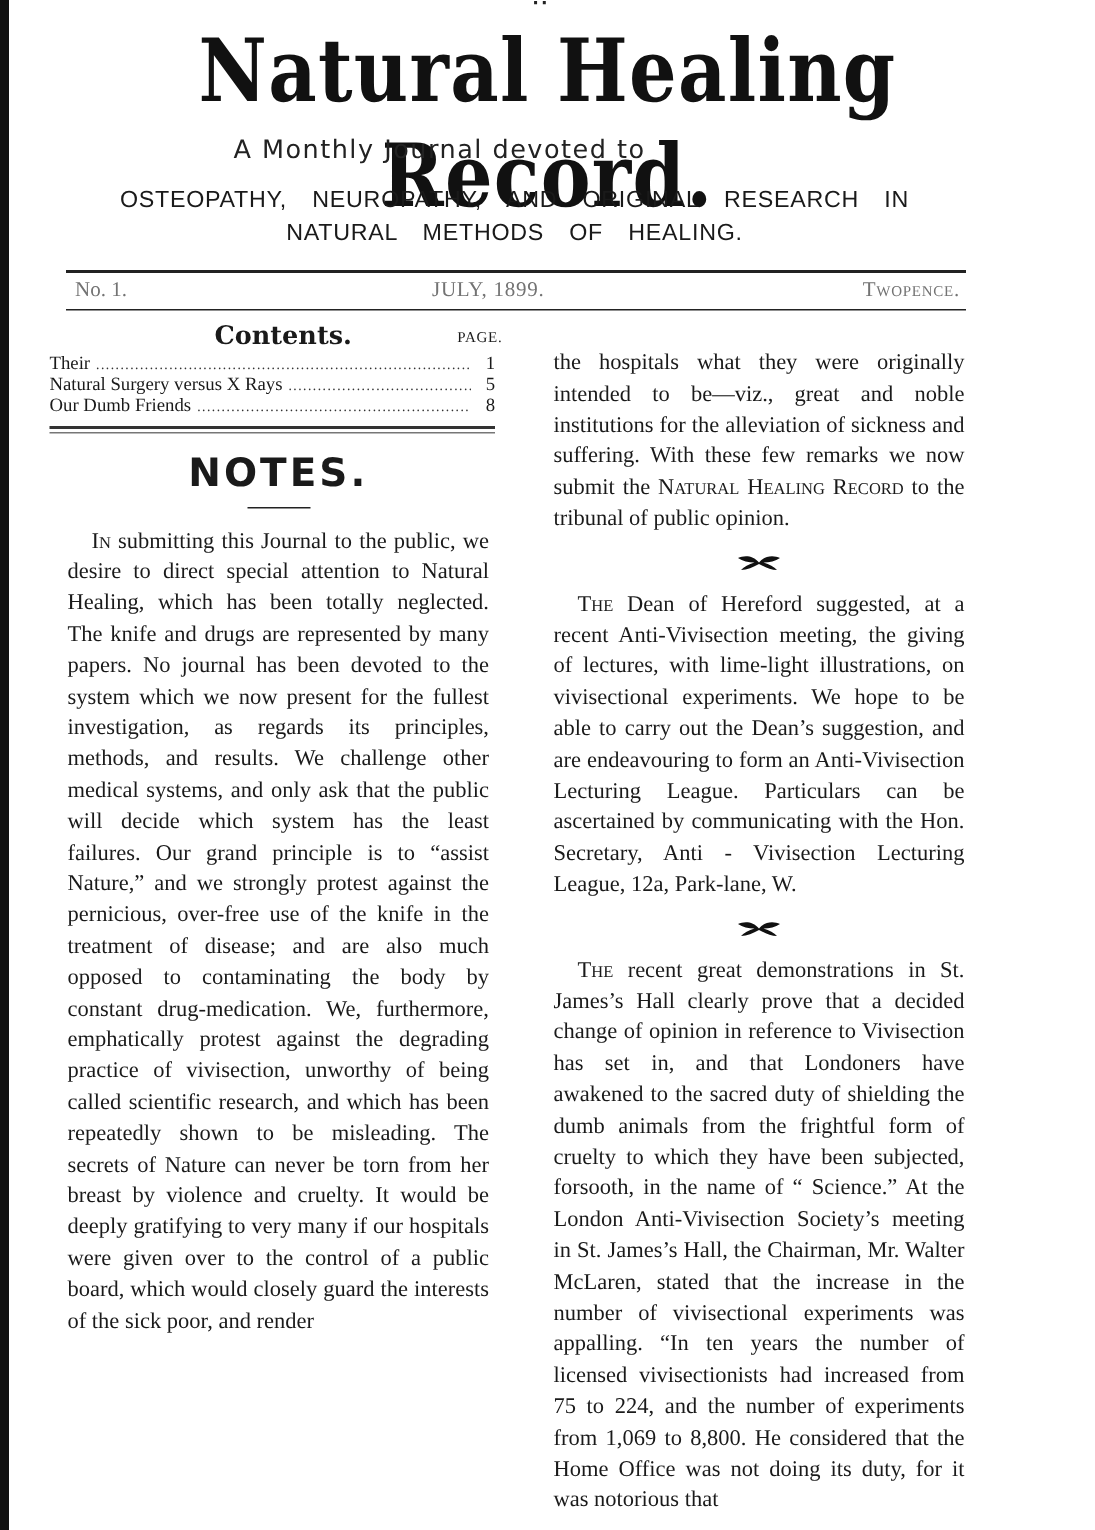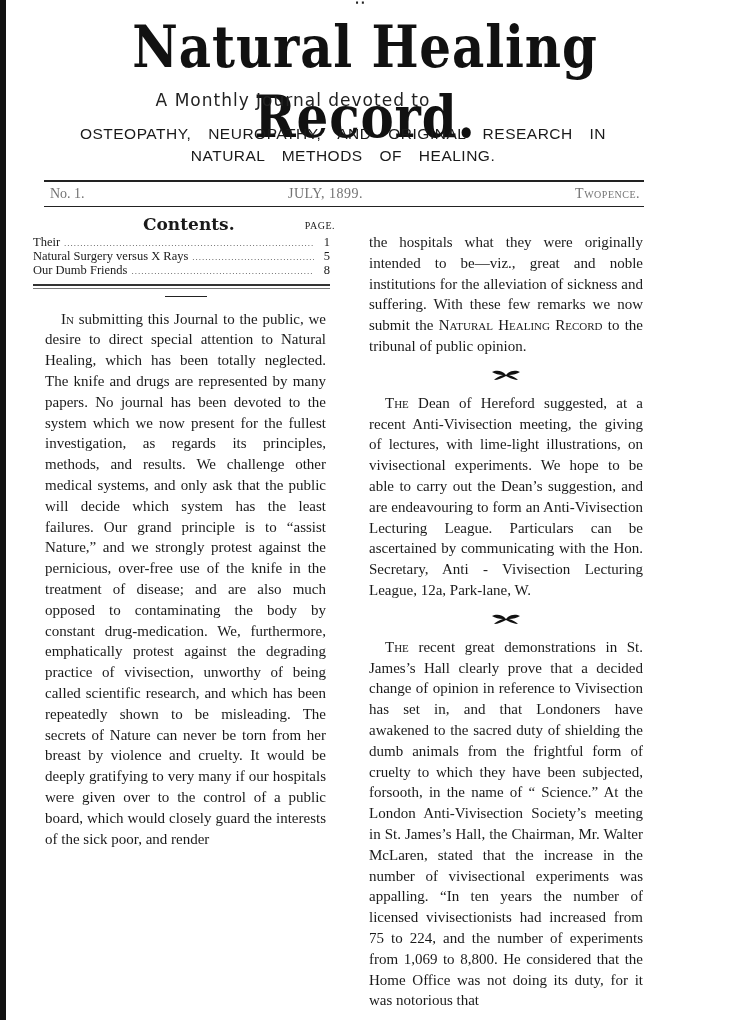--- a/index.html
+++ b/index.html
@@ -133,20 +133,21 @@
       </li>
     <li class="toc-row">
         <span class="t">Our Dumb Friends</span>
         <span class="dots"></span>
         <span class="p">8</span>
       </li>
   </ul>
   <div class="toc-rule"></div>
   <div class="toc-rule2"></div>
 
+  <div class="notes-title">NOTES.</div>
   <div class="notes-underline"></div>
 
   <p class="para indent"><span class="sc">In</span><span> submitting this Journal to the public, we desire to direct special attention to Natural Healing, which has been totally neglected.  The knife and drugs are represented by many papers.  No journal has been devoted to the system which we now present for the fullest investigation, as regards its principles, methods, and results.  We challenge other medical systems, and only ask that the public will decide which system has the least failures.  Our grand principle is to “assist Nature,” and we strongly protest against the pernicious, over-free use of the knife in the treatment of disease; and are also much opposed to contaminating the body by constant drug-medication.  We, furthermore, emphatically protest against the degrading practice of vivisection, unworthy of being called scientific research, and which has been repeatedly shown to be misleading.  The secrets of Nature can never be torn from her breast by violence and cruelty.  It would be deeply gratifying to very many if our hospitals were given over to the control of a public board, which would closely guard the interests of the sick poor, and render</span></p>
 </div>
 
 <div class="col col-right">
   <p class="para"><span>the hospitals what they were originally intended to be—viz., great and noble institutions for the alleviation of sickness and suffering.  With these few remarks we now submit the </span><span class="sc">Natural Healing Record</span><span> to the tribunal of public opinion.</span></p>
 
   <svg class="ornament" viewBox="0 0 30 12">
     <path d="M15 6 C11 1 5 1 1 3 C4 5 8 6 12 6 C8 7 5 9 3 11 C7 11 11 9 15 7 C19 9 23 11 27 11 C25 9 22 7 18 6 C22 6 26 5 29 3 C25 1 19 1 15 6 Z" fill="#111"></path>

